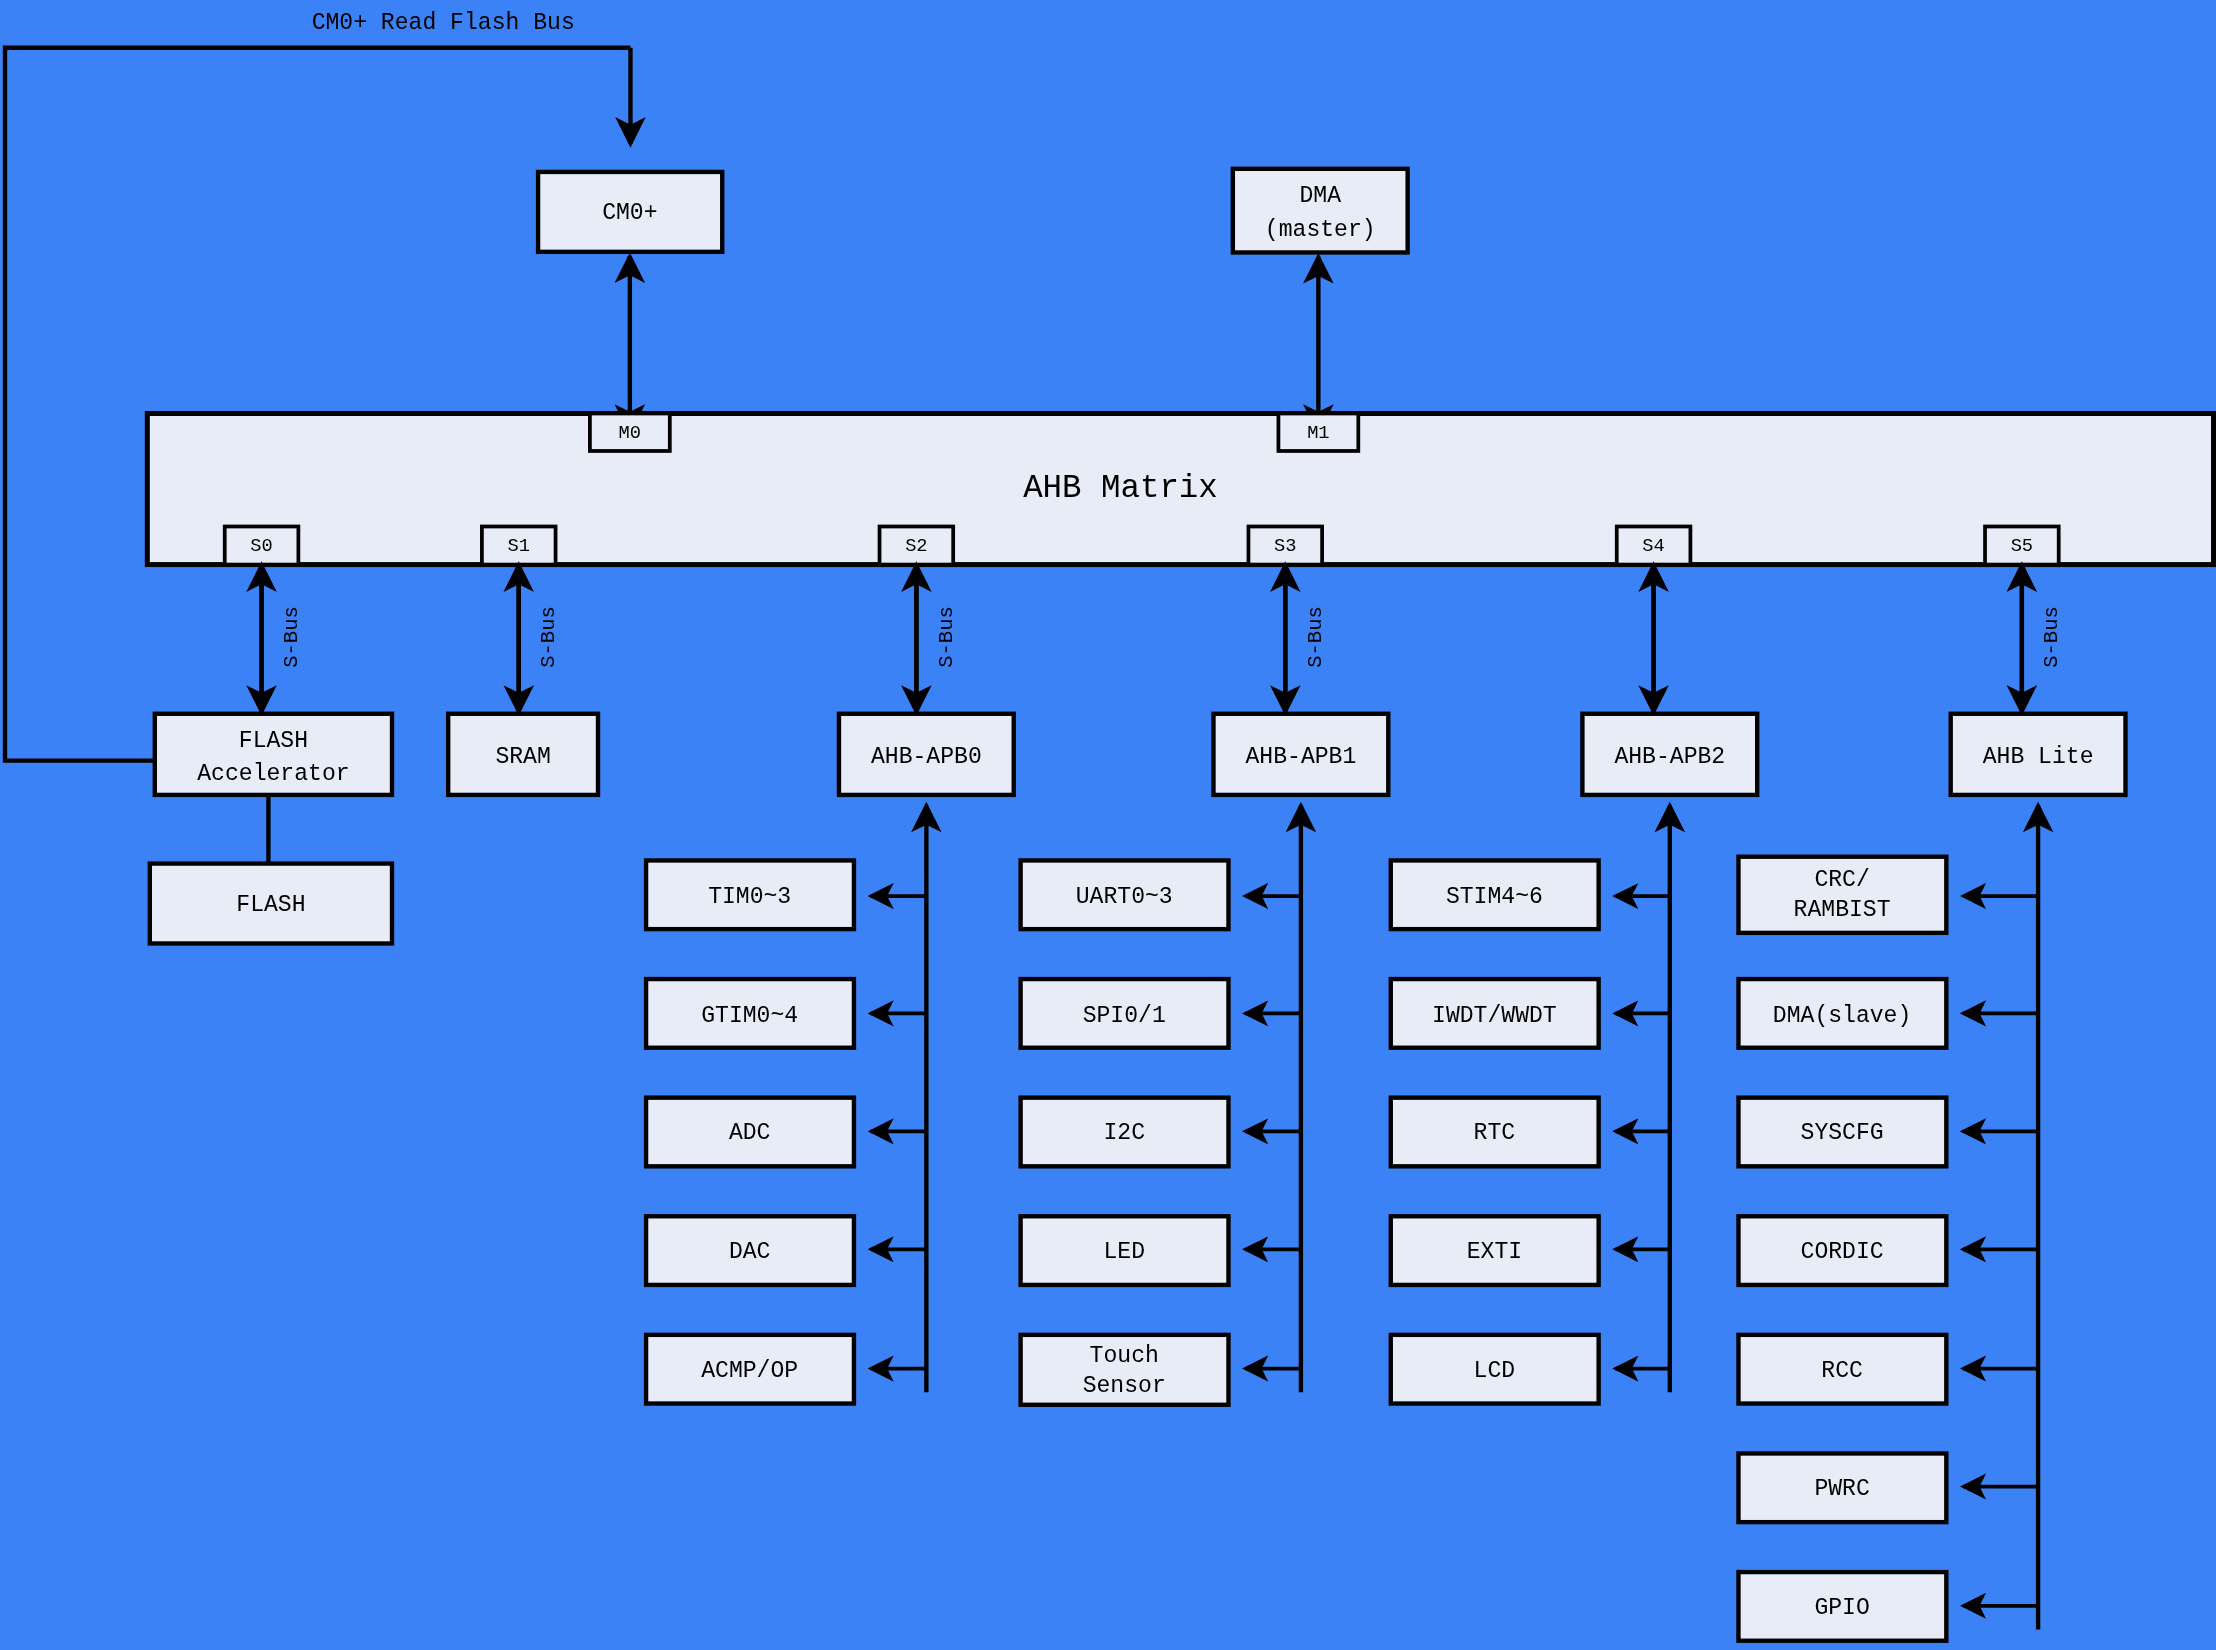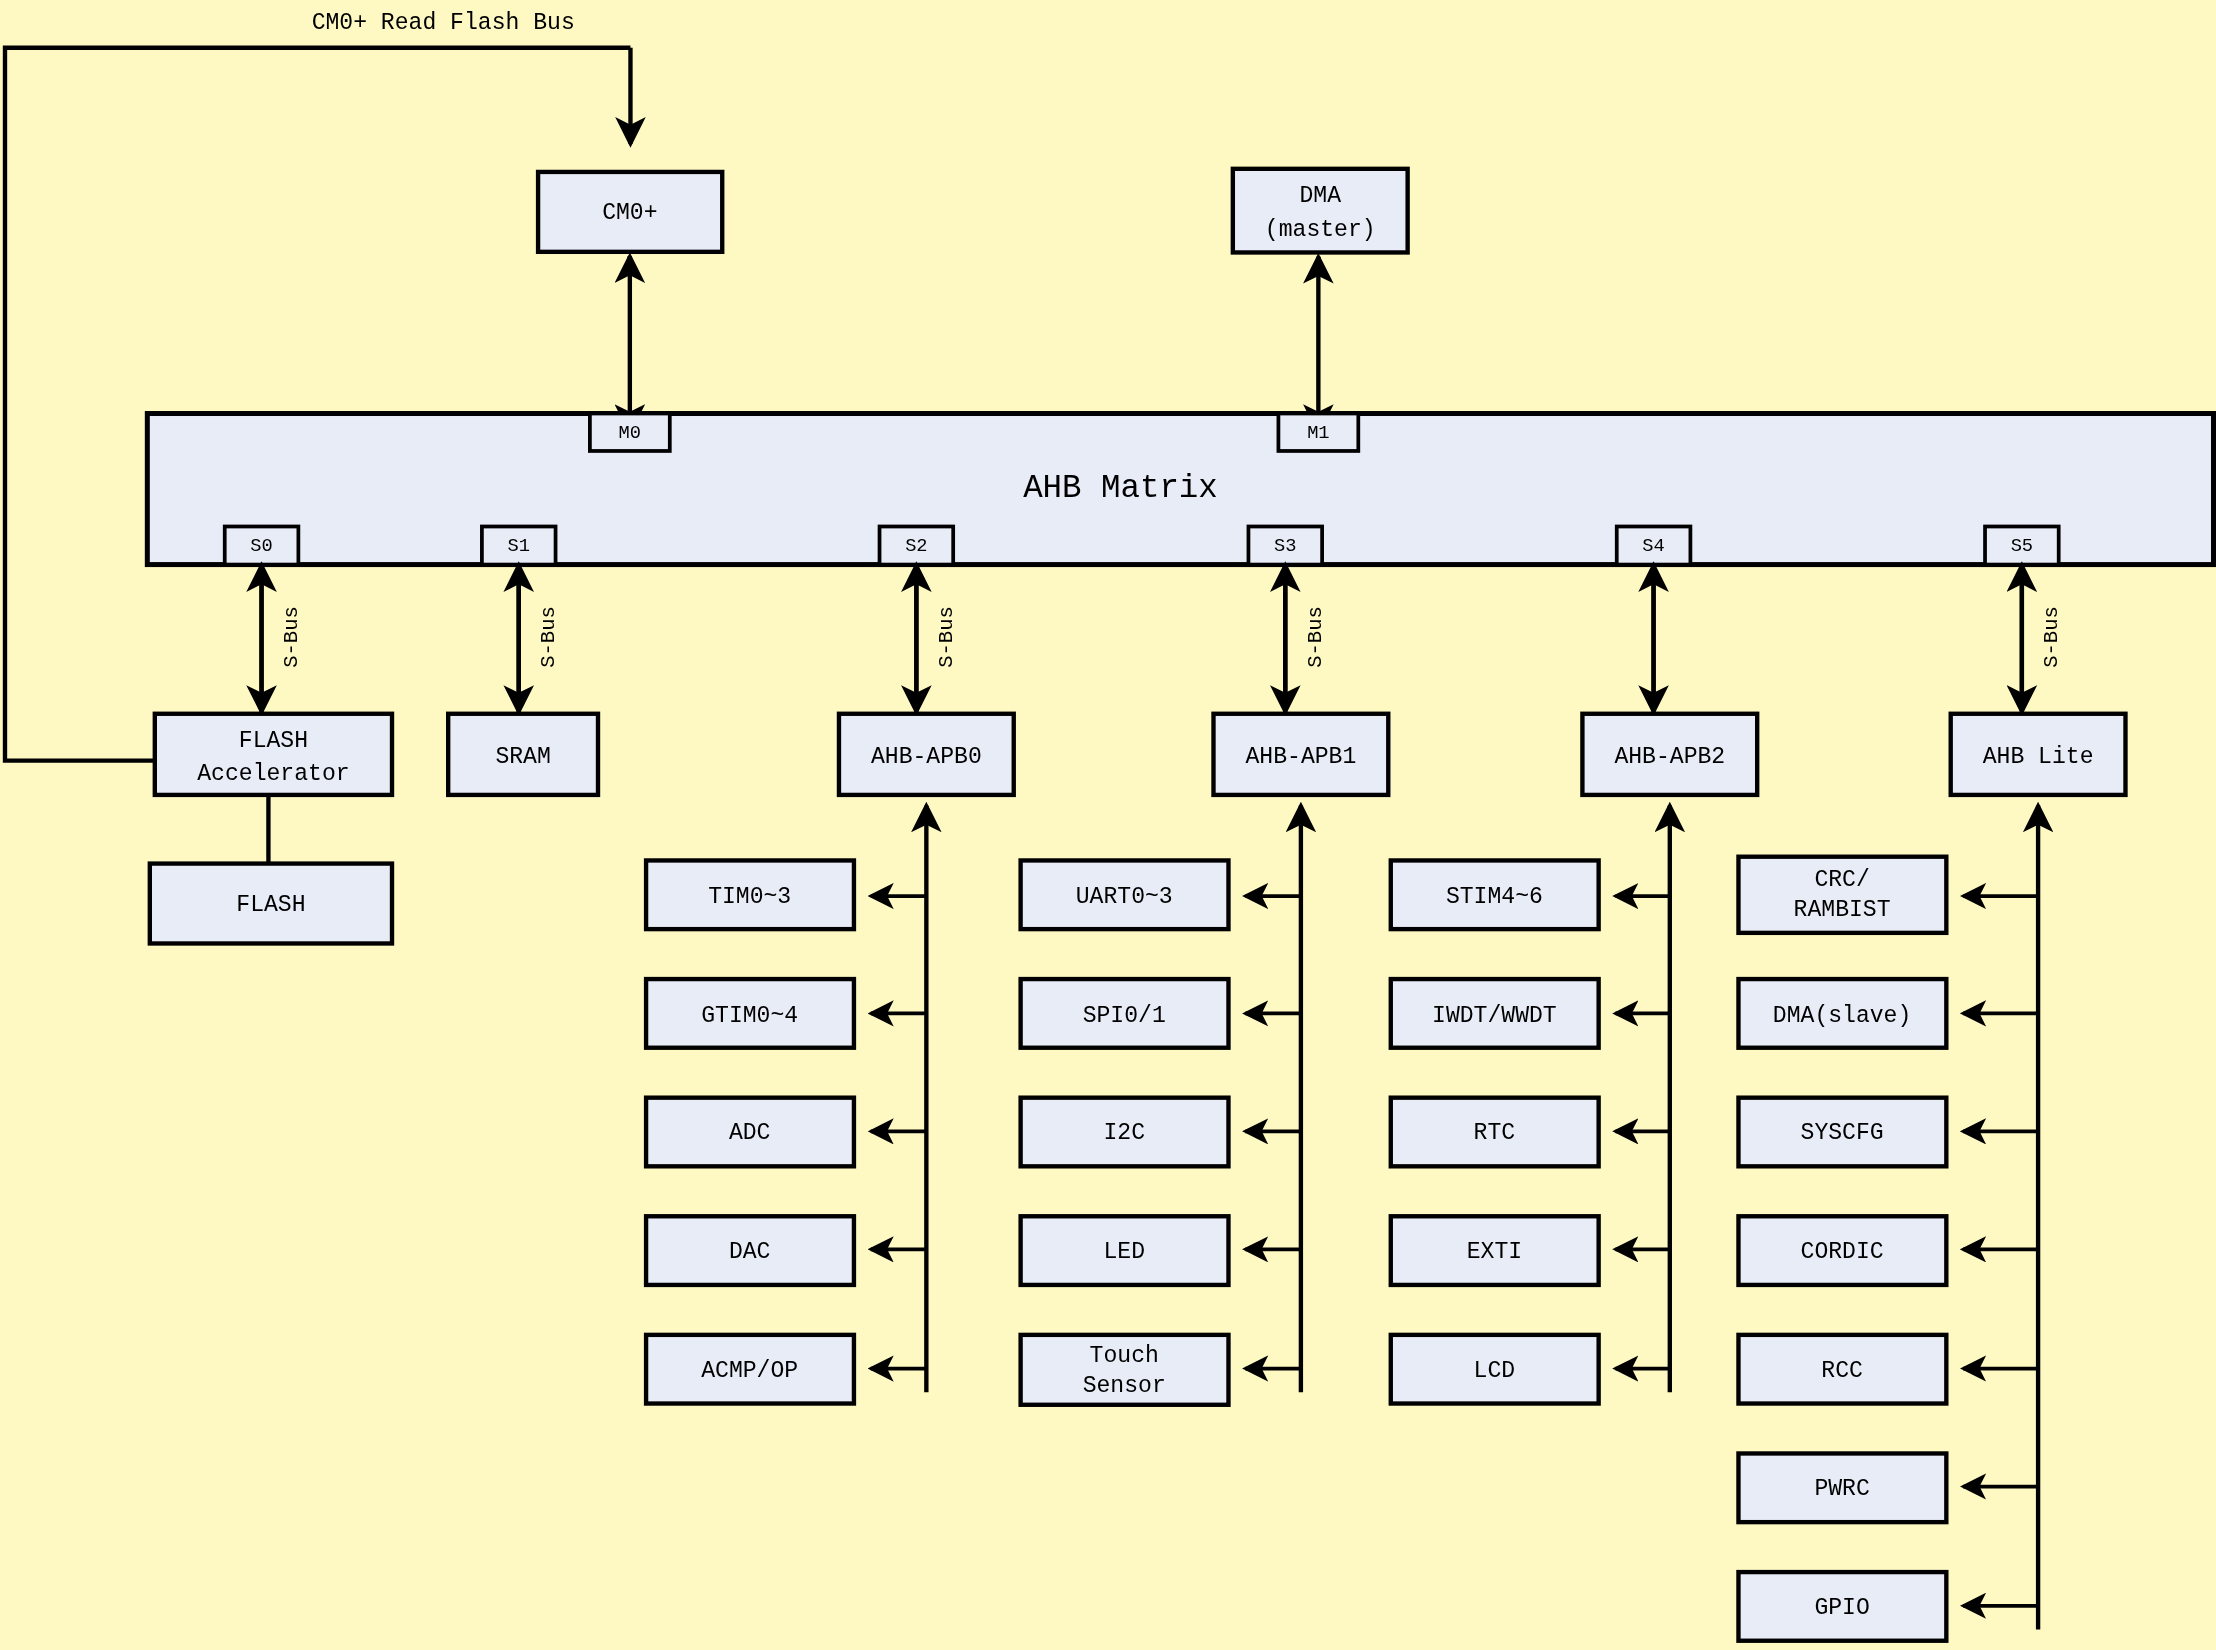--- a/index.html
+++ b/index.html
@@ -1,19 +1,19 @@
 <!DOCTYPE html>
 <html style="font-size:10px"><head>
 <meta charset="utf-8">
 <style>
   html,body{margin:0;padding:0;background:#ffffff;}
   #root{
     position:relative;
     width:2216px;height:1651px;
-    background:#fef9c3;
+    background:#3b82f6;
     font-family:"Liberation Mono","DejaVu Sans Mono",monospace;
     overflow:hidden;
   }
   svg.diagram{position:absolute;left:0;top:0;width:2216px;height:1651px;display:block;}
   .bx{fill:#e7ecf7;stroke:#000000;stroke-width:7;}
   .matrix{fill:#e7ecf7;stroke:#000000;stroke-width:8;}
   .port{fill:#e7ecf7;stroke:#000000;stroke-width:6;}
   .ln{stroke:#000000;stroke-width:7;fill:none;}
   .ln-thin{stroke:#000000;stroke-width:6;fill:none;}
   .lbl{font-family:"Liberation Mono","DejaVu Sans Mono",monospace;fill:#000000;

